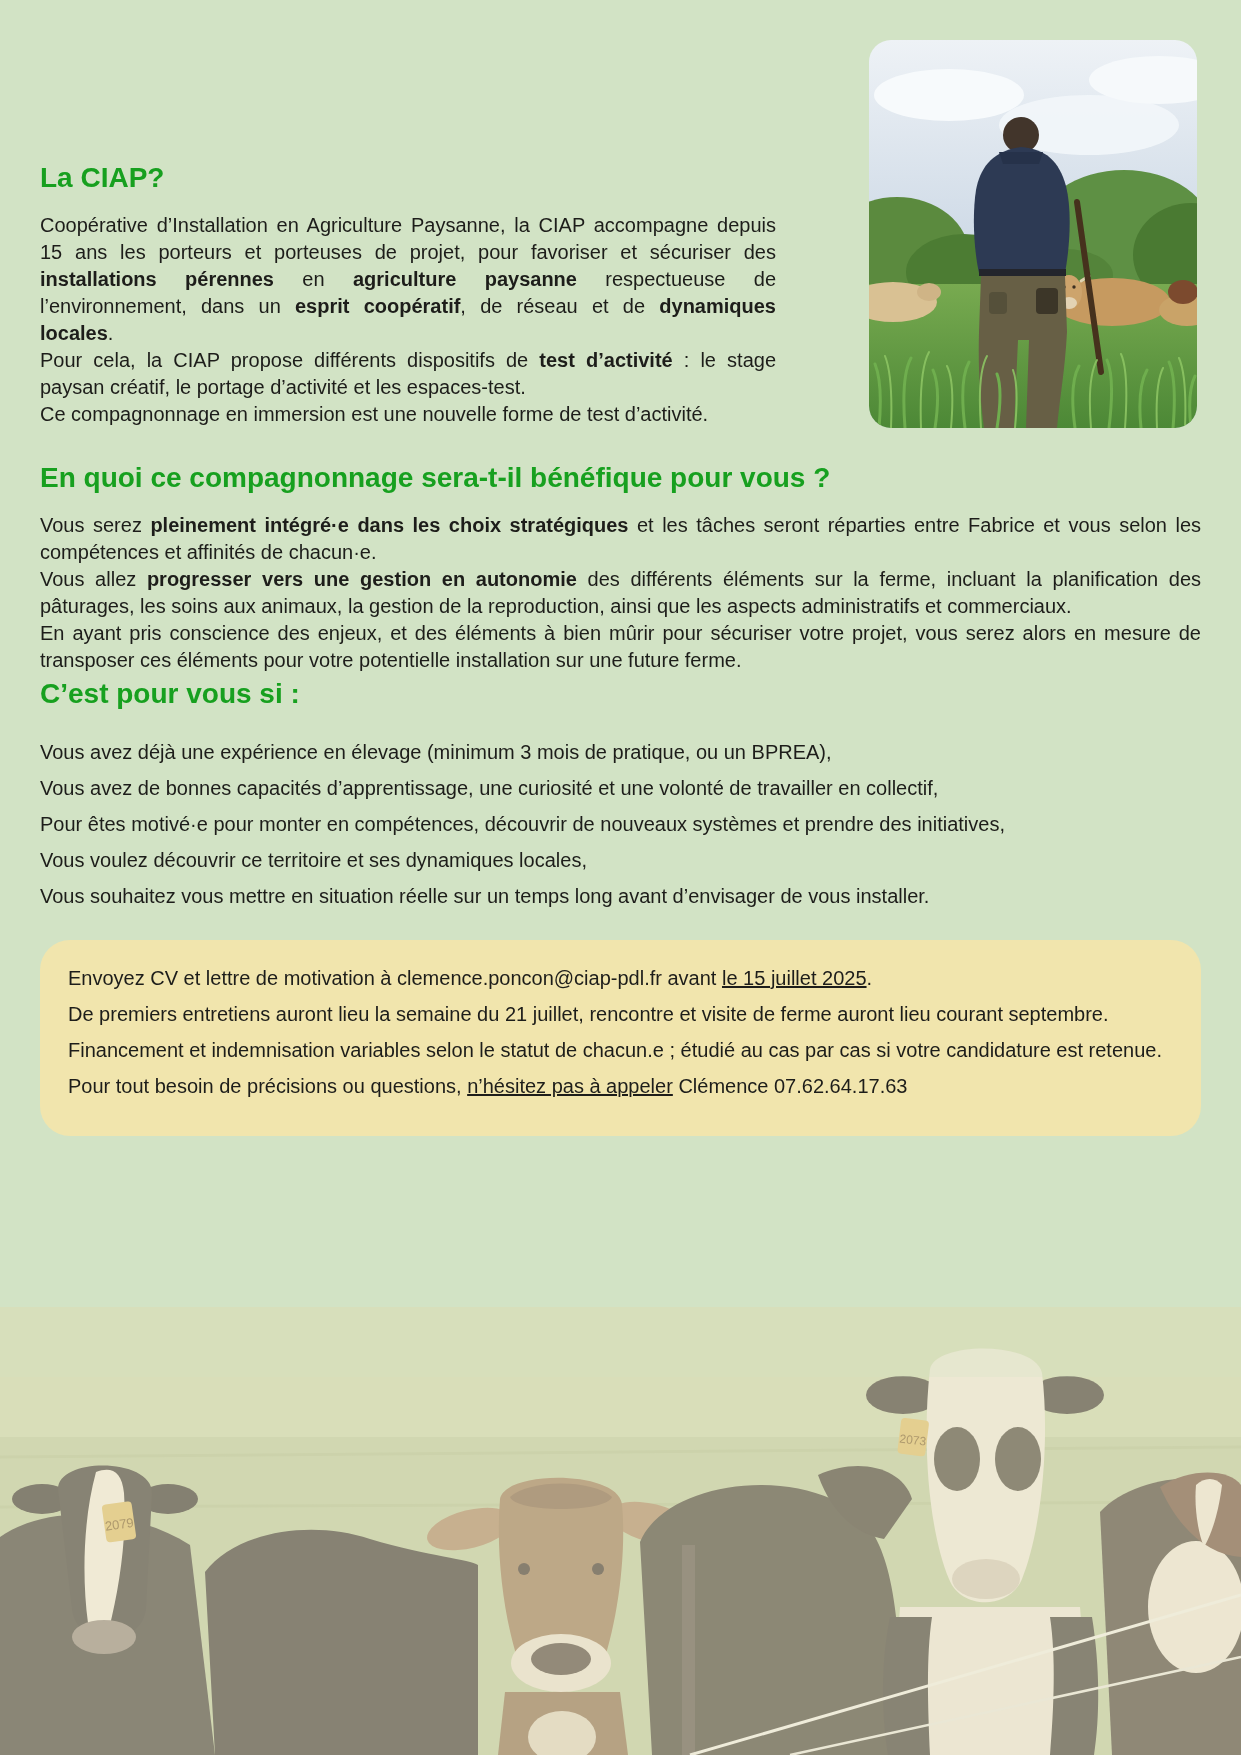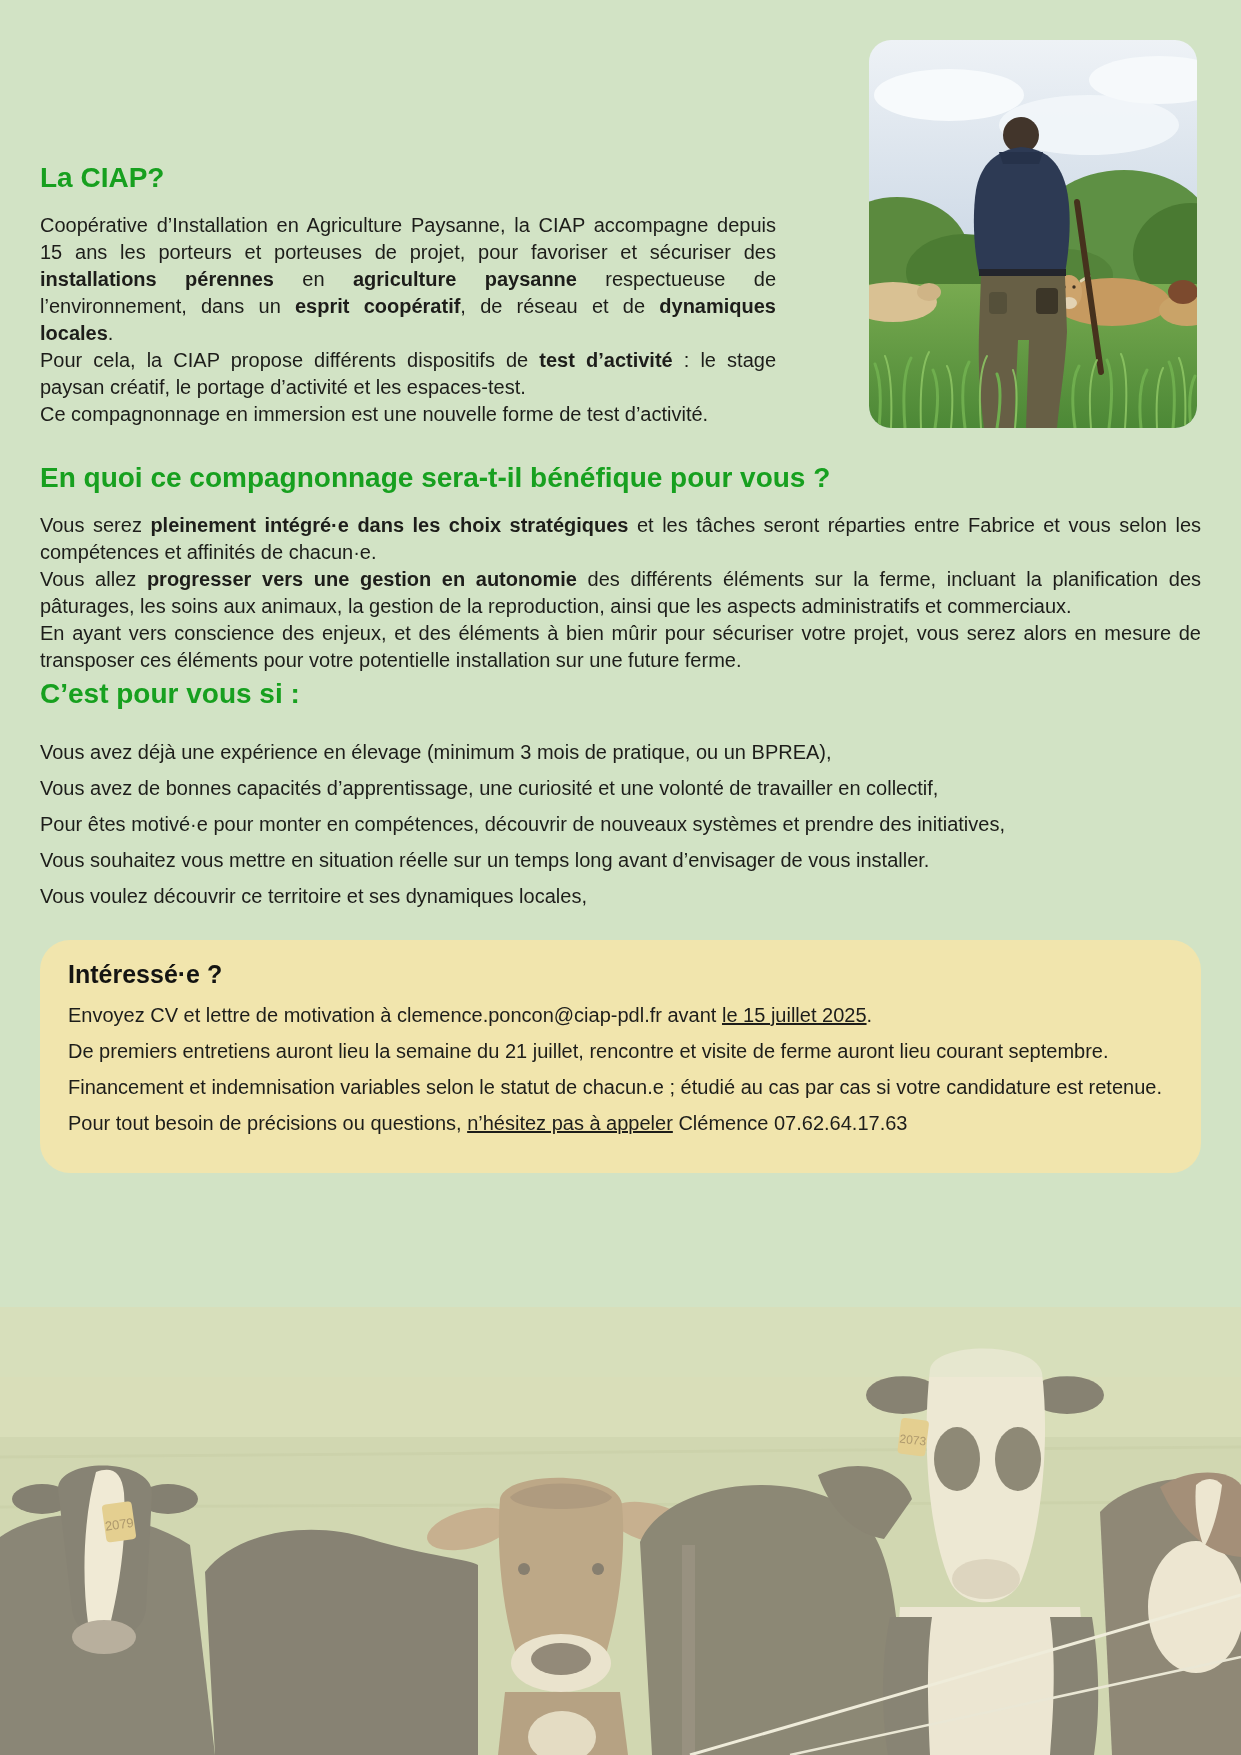--- a/index.html
+++ b/index.html
@@ -164,36 +164,35 @@
           <path d="M316,388 q2,-52 -6,-70" fill="none"></path>
         </g>
       </svg>
     </div>
   </div>
 
   <section class="content-block benefits-block">
     <h2 class="section-title">En quoi ce compagnonnage sera-t-il bénéfique pour vous ?</h2>
     <p class="body-text"><span>Vous serez </span><span class="seg-b">pleinement intégré·e dans les choix stratégiques</span><span> et les tâches seront réparties entre Fabrice et vous selon les compétences et affinités de chacun·e.</span></p>
     <p class="body-text"><span>Vous allez </span><span class="seg-b">progresser vers une gestion en autonomie</span><span> des différents éléments sur la ferme, incluant la planification des pâturages, les soins aux animaux, la gestion de la reproduction, ainsi que les aspects administratifs et commerciaux.</span></p>
-    <p class="body-text"><span>En ayant vers conscience des enjeux, et des éléments à bien mûrir pour sécuriser votre projet, vous serez alors en mesure de transposer ces éléments pour votre potentielle installation sur une future ferme.</span></p>
+    <p class="body-text"><span>En ayant pris conscience des enjeux, et des éléments à bien mûrir pour sécuriser votre projet, vous serez alors en mesure de transposer ces éléments pour votre potentielle installation sur une future ferme.</span></p>
   </section>
 
   <section class="content-block profile-block">
     <h2 class="section-title">C’est pour vous si :</h2>
     <ul class="profile-list">
       <li>Vous avez déjà une expérience en élevage (minimum 3 mois de pratique, ou un BPREA),</li>
       <li>Vous avez de bonnes capacités d’apprentissage, une curiosité et une volonté de travailler en collectif,</li>
       <li>Pour êtes motivé·e pour monter en compétences, découvrir de nouveaux systèmes et prendre des initiatives,</li>
+      <li>Vous voulez découvrir ce territoire et ses dynamiques locales,</li>
       <li>Vous souhaitez vous mettre en situation réelle sur un temps long avant d’envisager de vous installer.</li>
-      <li>Vous voulez découvrir ce territoire et ses dynamiques locales,</li>
     </ul>
   </section>
 
   <section class="contact-box">
-    <h2 class="contact-title">Intéressé·e ?</h2>
     <p class="contact-line"><span>Envoyez CV et lettre de motivation à clemence.poncon@ciap-pdl.fr avant </span><span class="seg-u">le 15 juillet 2025</span><span>.</span></p>
     <p class="contact-line"><span>De premiers entretiens auront lieu la semaine du 21 juillet, rencontre et visite de ferme auront lieu courant septembre.</span></p>
     <p class="contact-line"><span>Financement et indemnisation variables selon le statut de chacun.e ; étudié au cas par cas si votre candidature est retenue.</span></p>
     <p class="contact-line"><span>Pour tout besoin de précisions ou questions, </span><span class="seg-u">n’hésitez pas à appeler</span><span> Clémence 07.62.64.17.63</span></p>
   </section>
 
   <div class="photo-bottom">
     <svg viewBox="0 0 1241 448" width="1241" height="448">
       <rect width="1241" height="448" fill="#b9c795"></rect>
       <rect width="1241" height="130" fill="#c6d2a2"></rect>

